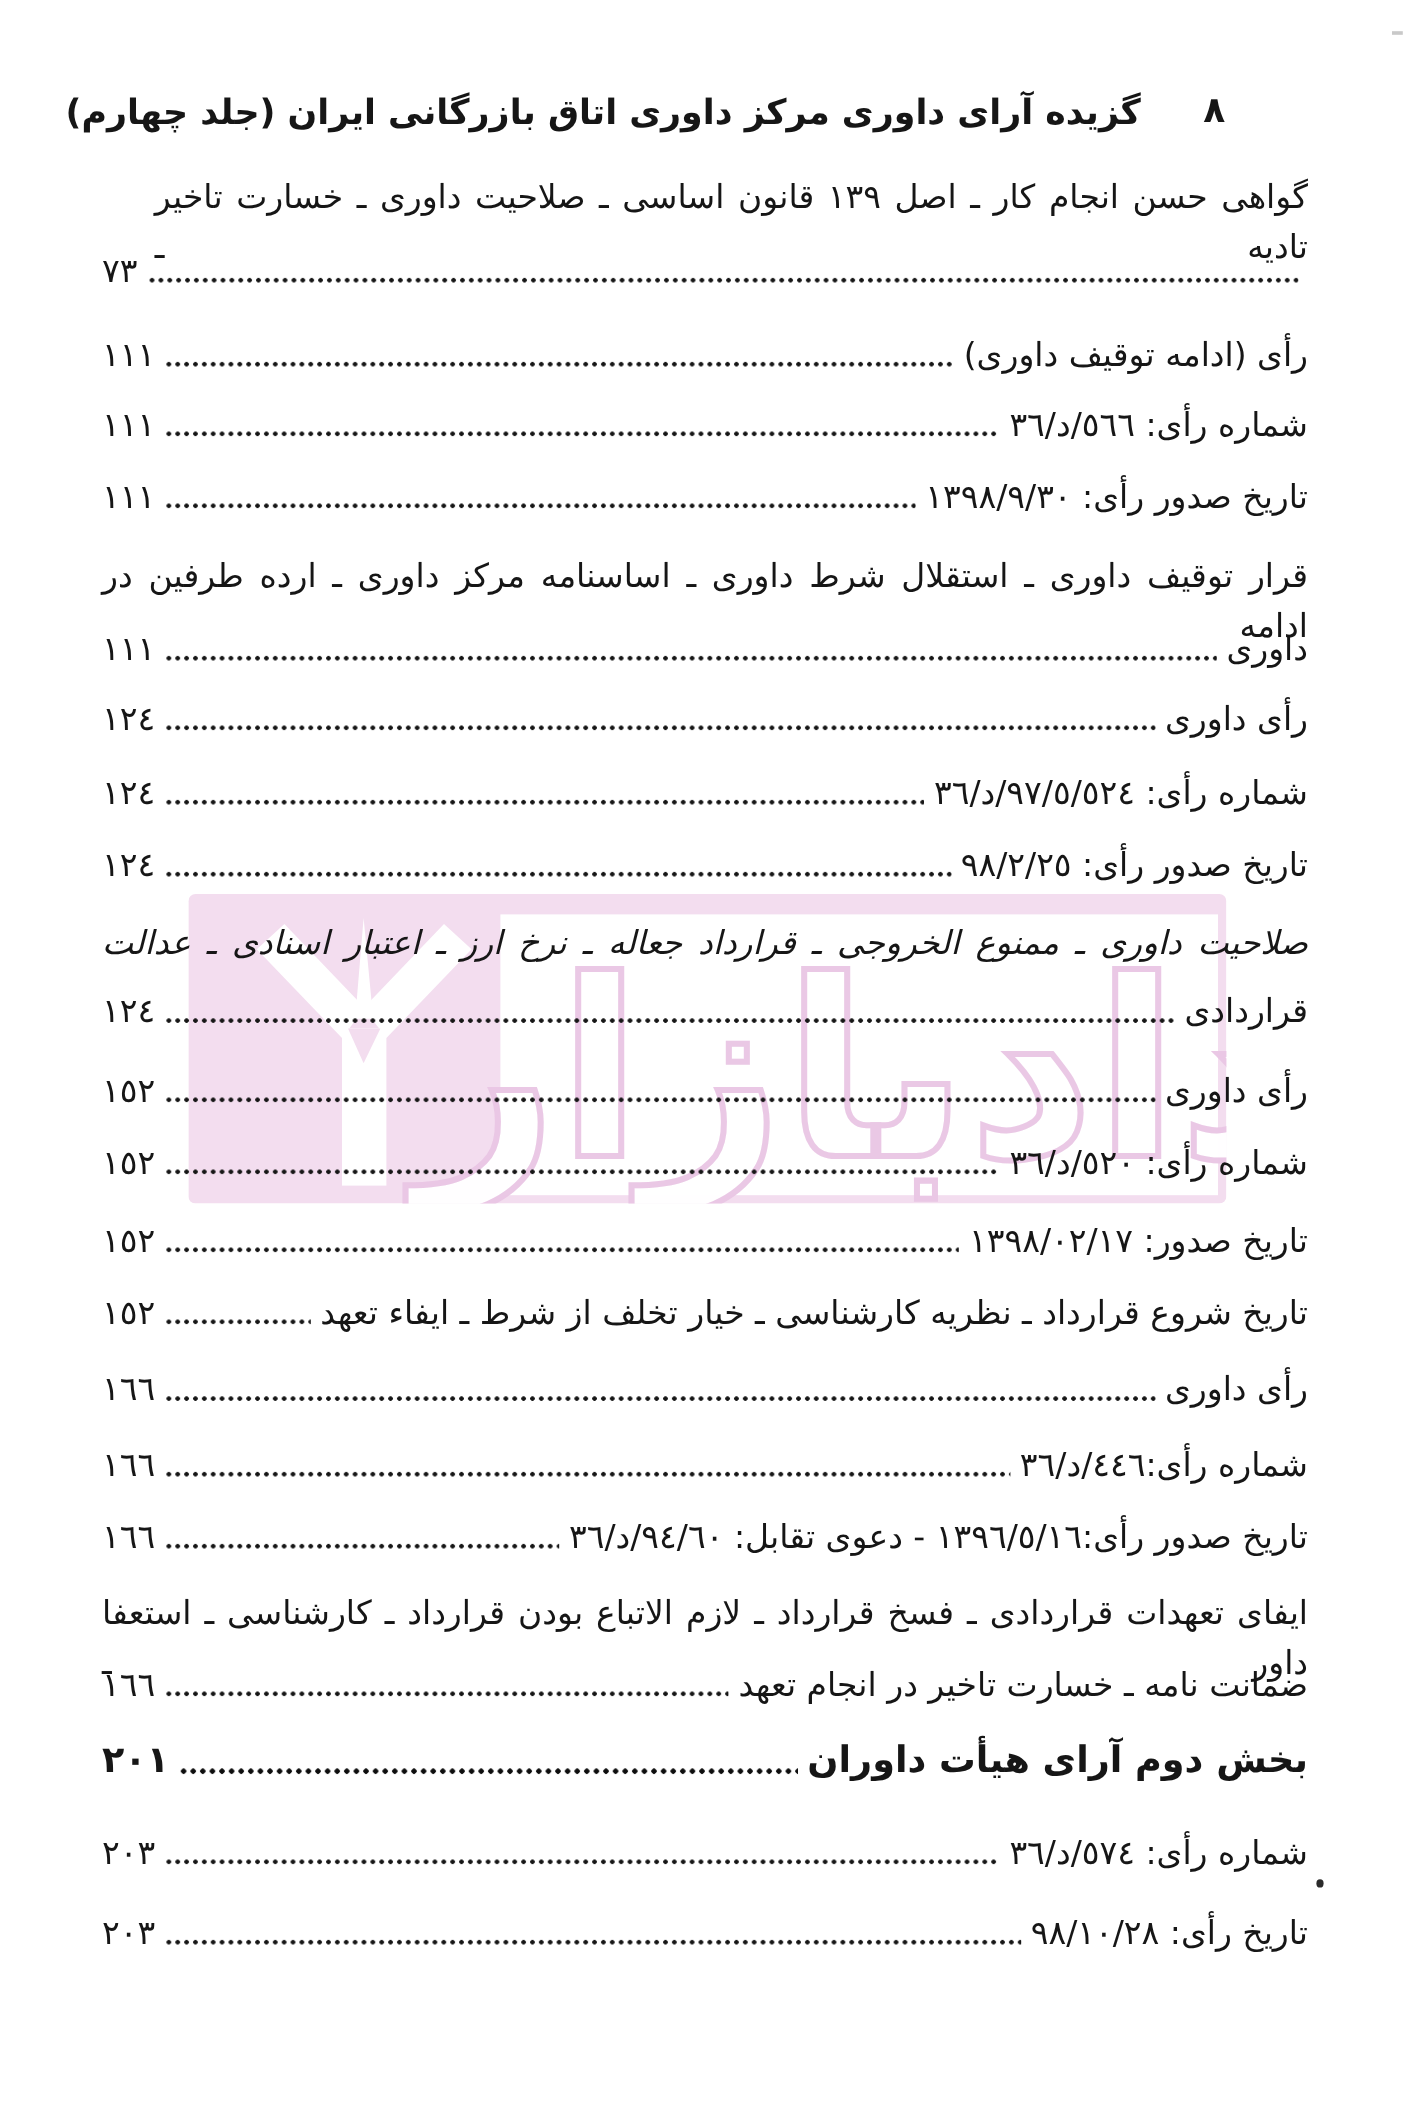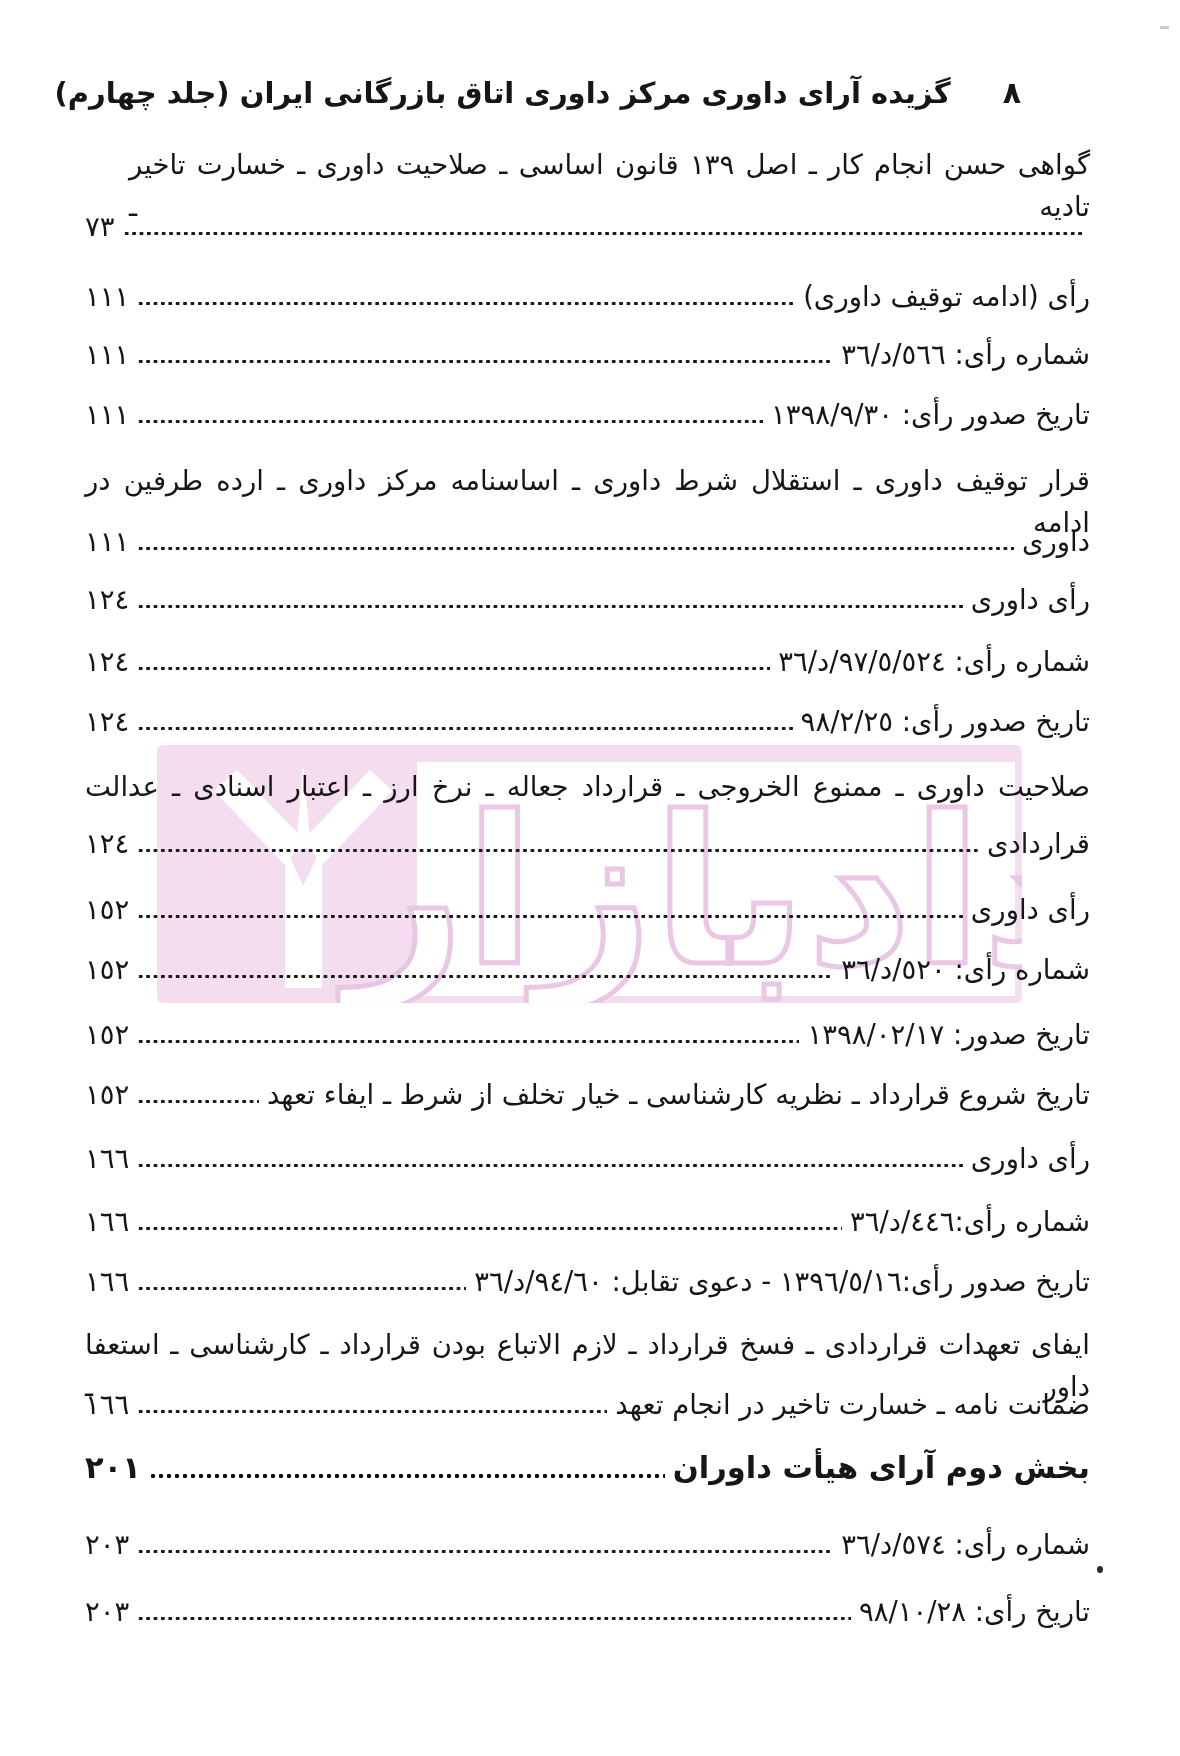--- a/index.html
+++ b/index.html
@@ -101,21 +101,21 @@
         <div class="row" style="height: 60px;">
           <span class="t">شماره رأی: ٩٧/٥/٥٢٤/د/٣٦</span>
           <span class="lead"></span>
           <span class="pg">١٢٤</span>
         </div>
         <div class="row" style="height: 65px;">
           <span class="t">تاریخ صدور رأی: ٩٨/٢/٢٥</span>
           <span class="lead"></span>
           <span class="pg">١٢٤</span>
         </div>
-        <div class="row wide" style="height: 57px;">
+        <div class="row wide" style="height: 57px; font-style: italic;">
           <span class="t">صلاحیت داوری ـ ممنوع الخروجی ـ قرارداد جعاله ـ نرخ ارز ـ اعتبار اسنادی ـ عدالت</span>
         </div>
         <div class="row" style="height: 66px;">
           <span class="t">قراردادی</span>
           <span class="lead"></span>
           <span class="pg">١٢٤</span>
         </div>
         <div class="row" style="height: 60px;">
           <span class="t">رأی داوری</span>
           <span class="lead"></span>

